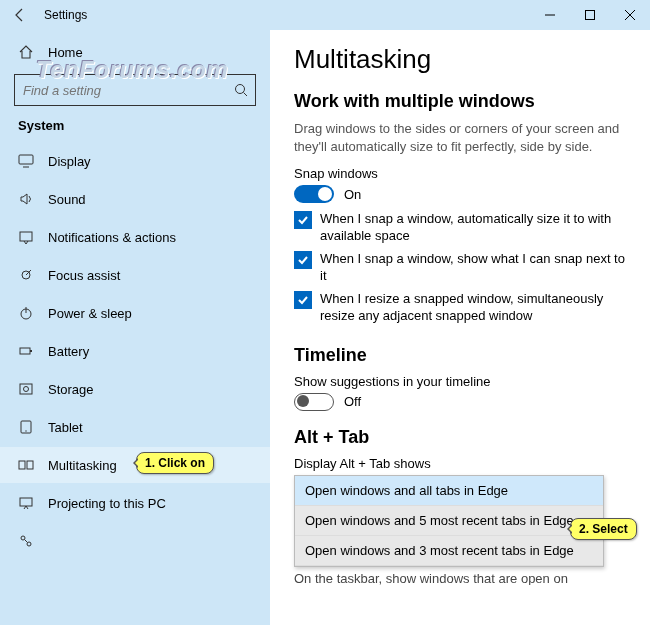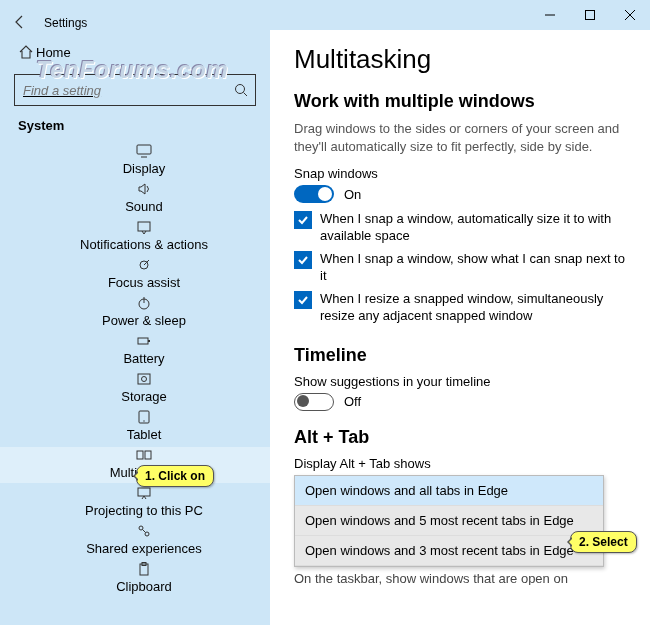--- a/index.html
+++ b/index.html
@@ -1,28 +1,28 @@
 <!DOCTYPE html>
 <html><head>
 <meta charset="utf-8">
 <style>
   * { box-sizing: border-box; }
   body { margin: 0; font-family: "Segoe UI", Arial, sans-serif; font-size: 13px; color: #000; background: #fff; }
   .window { width: 650px; height: 625px; display: flex; flex-direction: column; position: relative; overflow: hidden; }
-  .titlebar { height: 30px; display: flex; align-items: flex-end; background: #cde6f7; position: relative; z-index: 10; }
+  .titlebar { height: 30px; display: flex; align-items: center; background: #cde6f7; position: relative; z-index: 10; }
   .back-btn { width: 40px; display: flex; align-items: center; justify-content: center; }
   .title-txt { font-size: 12px; padding-left: 4px; }
   .winctrls { margin-left: auto; display: flex; }
   .winctrl { width: 40px; height: 30px; display: flex; align-items: center; justify-content: center; font-family: Arial, sans-serif; font-size: 11px; }
   .body { flex: 1; display: flex; overflow: hidden; }
   .sidebar { width: 270px; background: #cde6f7; display: flex; flex-direction: column; padding-top: 4px; }
-  .home-row, .nav-row { display: flex; align-items: center; height: 36px; padding-left: 18px; gap: 2px; cursor: default; }
-  .nav-row { margin-top: 2px; flex-direction: column; }
+  .home-row, .nav-row { display: flex; align-items: center; height: 36px; padding-left: 18px; gap: 14px; cursor: default; }
+  .nav-row { margin-top: 2px; }
   .icon { width: 16px; height: 16px; display: flex; align-items: center; justify-content: center; flex-shrink: 0; }
-  .search-wrap { margin: 4px 14px 8px 14px; height: 32px; border: 1px solid #333; background: #cde6f7; display: flex; align-items: center; padding: 0 6px; text-decoration: underline; }
+  .search-wrap { margin: 4px 14px 8px 14px; height: 32px; border: 1px solid #333; background: #cde6f7; display: flex; align-items: center; padding: 0 6px; }
   .search-input { flex: 1; border: 0; background: transparent; font-size: 13px; font-style: italic; color: #555; outline: none; }
   .section-label { font-weight: 600; padding: 4px 0 8px 18px; font-size: 13px; }
   .navlist { flex: 1; overflow-y: auto; }
   .nav-row.selected { background: rgba(255,255,255,0.35); }
   .nav-label { font-size: 13px; }
   .content { flex: 1; padding: 10px 24px 0 24px; overflow-y: auto; position: relative; }
   h1 { font-weight: 400; font-size: 26px; margin: 4px 0 16px 0; }
   h2 { font-weight: 600; font-size: 18px; margin: 8px 0 8px 0; }
   .desc { color: #555; font-size: 13px; margin: 0 0 10px 0; line-height: 1.4; }
   .sublabel { font-size: 13px; margin: 6px 0 4px 0; }
@@ -33,21 +33,21 @@
   .toggle.off { background: #fff; border: 1px solid #555; }
   .toggle.off::after { content: ""; position: absolute; left: 2px; top: 1px; width: 12px; height: 12px; background: #555; border-radius: 50%; }
   .check-row { display: flex; align-items: flex-start; gap: 8px; margin: 6px 0; line-height: 1.3; }
   .checkbox { width: 18px; height: 18px; background: #0067c0; display: flex; align-items: center; justify-content: center; flex-shrink: 0; }
   .dropdown { position: relative; width: 310px; }
   .dd-item { height: 30px; display: flex; align-items: center; padding: 0 10px; font-size: 13px; background: #e8e8e8; border-bottom: 1px solid #ddd; }
   .dd-item.sel { background: #cfe8fb; }
   .dd-list { border: 1px solid #bbb; background: #e8e8e8; box-shadow: 1px 2px 4px rgba(0,0,0,0.2); }
   .cutoff { color: #444; margin-top: 4px; font-size: 13px; overflow: hidden; height: 14px; }
   .watermark { position: absolute; top: 56px; left: 36px; font-family: Arial, sans-serif; font-size: 24px; font-style: italic; font-weight: bold; color: #c6d6e6; text-shadow: 1px 1px 0 #fff, -1px -1px 0 #88a; z-index: 50; pointer-events: none; letter-spacing: 0.5px; }
-  .callout { position: absolute; background: #ffff66; border: 1px solid #555; border-radius: 8px; padding: 3px 8px; font-size: 12px; font-weight: 600; z-index: 60; pointer-events: none; white-space: nowrap; box-shadow: 1px 1px 2px rgba(0,0,0,0.25); margin-top: 13px; }
+  .callout { position: absolute; background: #ffff66; border: 1px solid #555; border-radius: 8px; padding: 3px 8px; font-size: 12px; font-weight: 600; z-index: 60; pointer-events: none; white-space: nowrap; box-shadow: 1px 1px 2px rgba(0,0,0,0.25); }
   .callout.c1 { top: 452px; left: 136px; }
   .callout.c1::before { content: ""; position: absolute; left: -9px; top: 5px; border: 5px solid transparent; border-right-color: #555; }
   .callout.c1::after { content: ""; position: absolute; left: -7px; top: 5px; border: 5px solid transparent; border-right-color: #ffff66; }
   .callout.c2 { top: 518px; left: 570px; }
   .callout.c2::before { content: ""; position: absolute; left: -9px; top: 5px; border: 5px solid transparent; border-right-color: #555; }
   .callout.c2::after { content: ""; position: absolute; left: -7px; top: 5px; border: 5px solid transparent; border-right-color: #ffff66; }
   svg { display: block; }
 </style>
 </head>
 <body>
@@ -194,30 +194,20 @@
             <span class="nav-label">Projecting to this PC</span>
           </div>
           <div class="nav-row">
             <span class="icon">
               <svg width="16" height="16" viewBox="0 0 16 16">
                 <circle cx="5" cy="5" r="2" stroke="#333" fill="none"></circle>
                 <circle cx="11" cy="11" r="2" stroke="#333" fill="none"></circle>
                 <line x1="6.5" y1="6.5" x2="9.5" y2="9.5" stroke="#333"></line>
               </svg>
             </span>
-            <span class="nav-label">Shared experiences</span>
-          </div>
-          <div class="nav-row">
-            <span class="icon">
-              <svg width="16" height="16" viewBox="0 0 16 16">
-                <rect x="4" y="3" width="8" height="11" stroke="#333" fill="none"></rect>
-                <rect x="6" y="1.5" width="4" height="3" stroke="#333" fill="none"></rect>
-              </svg>
-            </span>
-            <span class="nav-label">Clipboard</span>
           </div>
         </div>
     </div>
 
     <div class="content">
       <h1>Multitasking</h1>
 
       <h2>Work with multiple windows</h2>
       <p class="desc">Drag windows to the sides or corners of your screen and they'll automatically size to fit perfectly, side by side.</p>
       <div class="sublabel">Snap windows</div>

